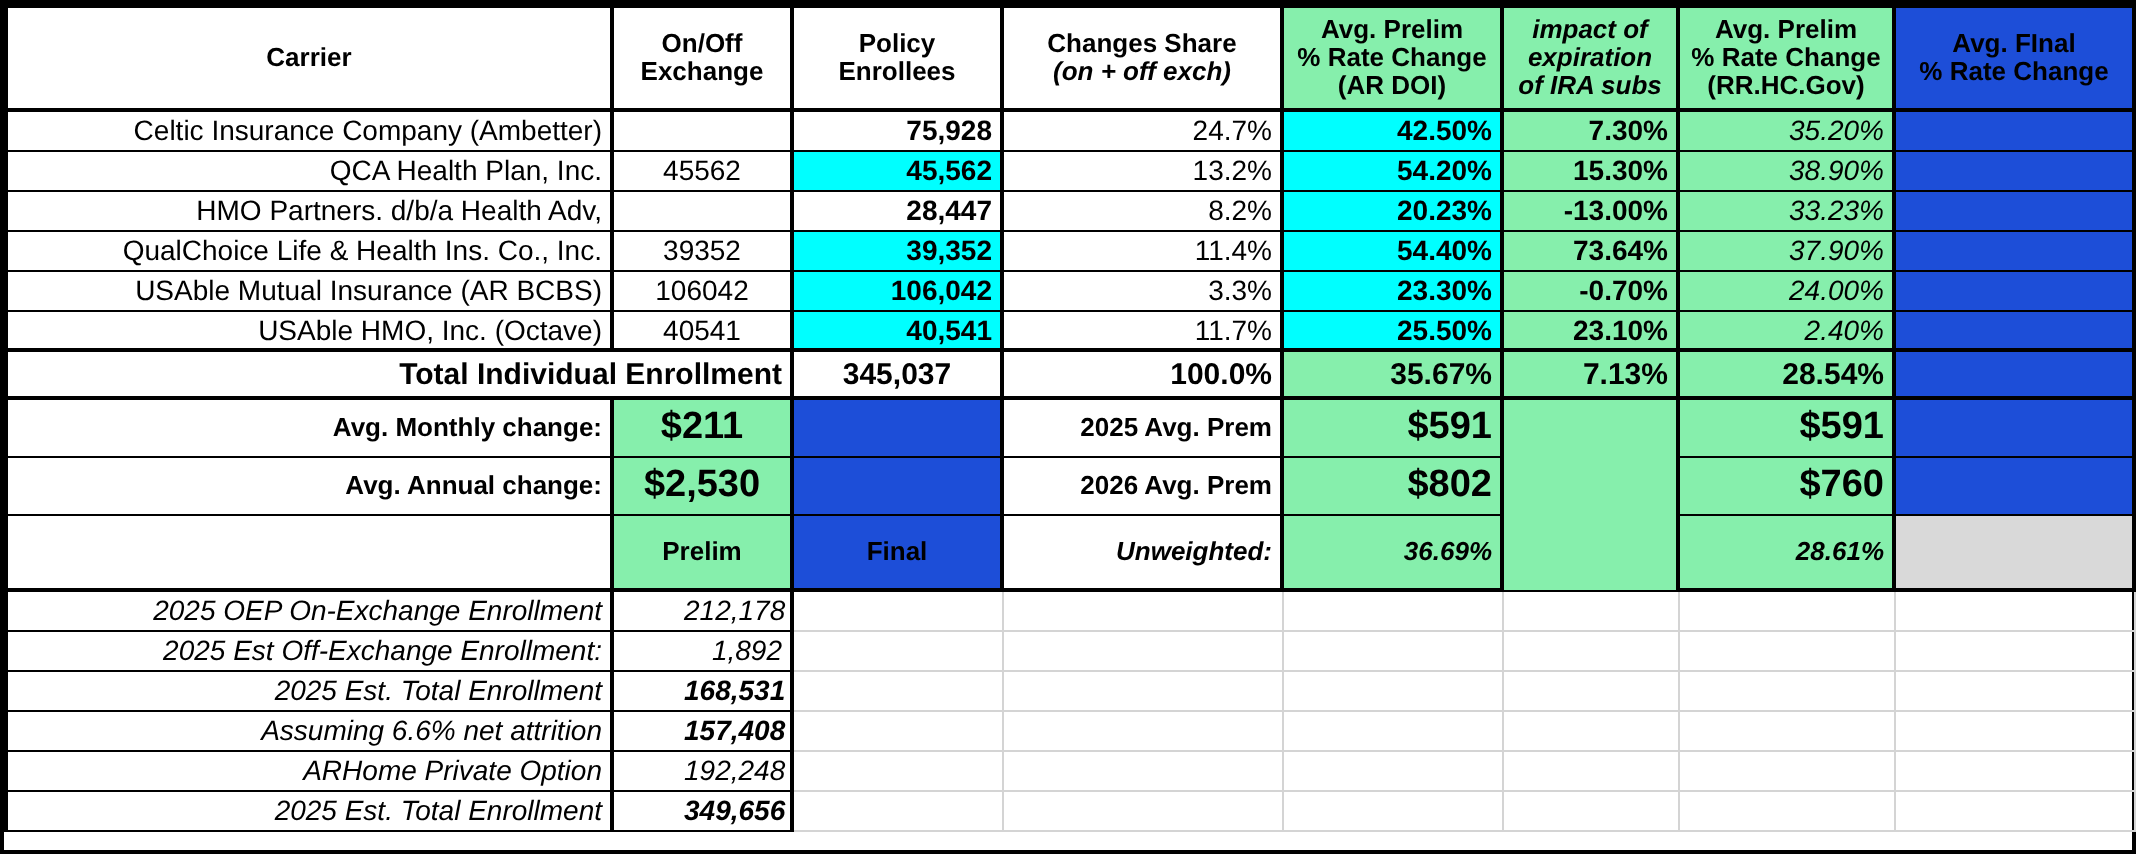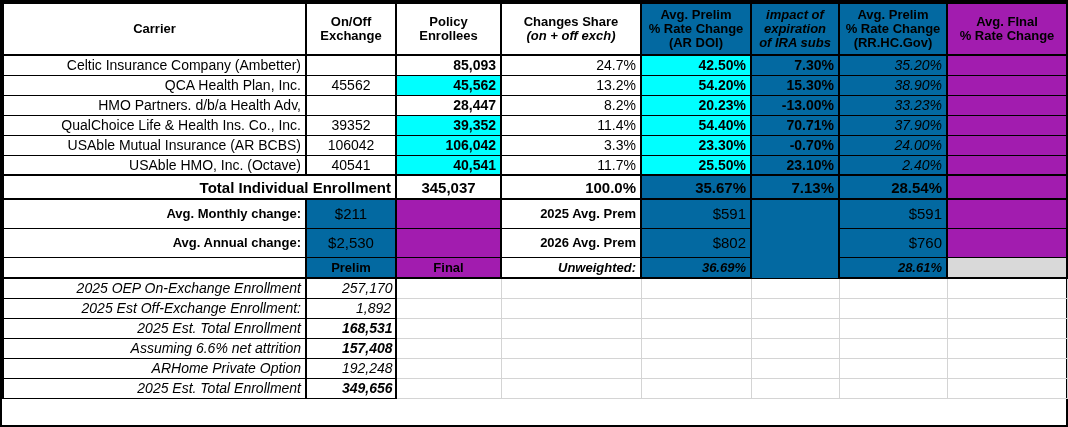--- a/index.html
+++ b/index.html
@@ -16,38 +16,38 @@
      overflow:hidden;white-space:nowrap;}
   
   tr.hdr td{border:2px solid #000;font-weight:bold;font-size:13px;text-align:center;
             white-space:pre-line;line-height:14px;padding:2px 2px;}
   tr.hdr{height:52px;}
   .sub-it{font-style:italic;font-size:13px;}
   .it{font-style:italic;}
   .bd{font-weight:bold;}
   .rt{text-align:right;padding-left:35px;}
   .ct{text-align:center;}
-  .yellow{background:#0369a1;}
+  .yellow{background:#86efac;}
   .cyan{background:#00FFFF;}
-  .green{background:#a21caf;}
+  .green{background:#1d4ed8;}
   .gray{background:#D9D9D9;}
   tr.data{height:20px;}
   tr.data td{line-height:18px;}
   td.carrier{text-align:right;font-size:14px;}
   td.enroll{text-align:right;font-weight:bold;}
   td.doi{text-align:right;font-weight:bold;}
   td.ira{text-align:right;font-weight:bold;}
   td.rr{text-align:right;font-style:italic;}
   tr.total{height:24px;}
   tr.total td{border-top:2px solid #000;border-bottom:2px solid #000;
               font-weight:bold;font-size:15px;}
   tr.chg{height:29px;}
   tr.chg td.lbl{font-weight:bold;font-size:13px;text-align:right;}
-  tr.chg td.money{font-weight:normal;font-size:15px;}
-  tr.pf{height:21px;margin-top:48px;}
+  tr.chg td.money{font-weight:bold;font-size:19px;}
+  tr.pf{height:38px;margin-top:48px;}
   tr.pf td{font-size:13px;font-weight:bold;border-bottom:2px solid #000;}
   tr.foot{height:20px;}
   tr.foot td{font-style:italic;line-height:18px;}
   td.ghost{border:1px solid #D4D4D4;}
   td.spacer{background:#fff;}
 </style>
 </head>
 <body>
 
 <div class="sheet">
@@ -81,21 +81,21 @@
       <td class="yellow">Avg. Prelim
 % Rate Change
 (RR.HC.Gov)</td>
       <td class="green">Avg. FInal
 % Rate Change</td>
     </tr>
 
     <tr class="data">
       <td class="carrier">Celtic Insurance Company (Ambetter)</td>
       <td class="ct"></td>
-      <td class="enroll">85,093</td>
+      <td class="enroll">75,928</td>
       <td class="rt">24.7%</td>
       <td class="doi cyan">42.50%</td>
       <td class="ira yellow">7.30%</td>
       <td class="rr yellow">35.20%</td>
       <td class="green"></td>
     </tr>
     <tr class="data">
       <td class="carrier">QCA Health Plan, Inc.</td>
       <td class="ct">45562</td>
       <td class="enroll cyan">45,562</td>
@@ -114,21 +114,21 @@
       <td class="ira yellow">-13.00%</td>
       <td class="rr yellow">33.23%</td>
       <td class="green"></td>
     </tr>
     <tr class="data">
       <td class="carrier">QualChoice Life &amp; Health Ins. Co., Inc.</td>
       <td class="ct">39352</td>
       <td class="enroll cyan">39,352</td>
       <td class="rt">11.4%</td>
       <td class="doi cyan">54.40%</td>
-      <td class="ira yellow">70.71%</td>
+      <td class="ira yellow">73.64%</td>
       <td class="rr yellow">37.90%</td>
       <td class="green"></td>
     </tr>
     <tr class="data">
       <td class="carrier">USAble Mutual Insurance (AR BCBS)</td>
       <td class="ct">106042</td>
       <td class="enroll cyan">106,042</td>
       <td class="rt">3.3%</td>
       <td class="doi cyan">23.30%</td>
       <td class="ira yellow">-0.70%</td>
@@ -182,21 +182,21 @@
       <td class="ct yellow">Prelim</td>
       <td class="ct green">Final</td>
       <td class="rt it">Unweighted:</td>
       <td class="rt it yellow">36.69%</td>
       <td class="rt it yellow">28.61%</td>
       <td class="gray"></td>
     </tr>
 
     <tr class="foot">
       <td class="rt">2025 OEP On-Exchange Enrollment</td>
-      <td class="rt">257,170</td>
+      <td class="rt">212,178</td>
       <td class="ghost"></td>
           <td class="ghost"></td>
           <td class="ghost"></td>
           <td class="ghost"></td>
           <td class="ghost"></td>
           <td class="ghost"></td>
     </tr>
     <tr class="foot">
       <td class="rt">2025 Est Off-Exchange Enrollment:</td>
       <td class="rt">1,892</td>

